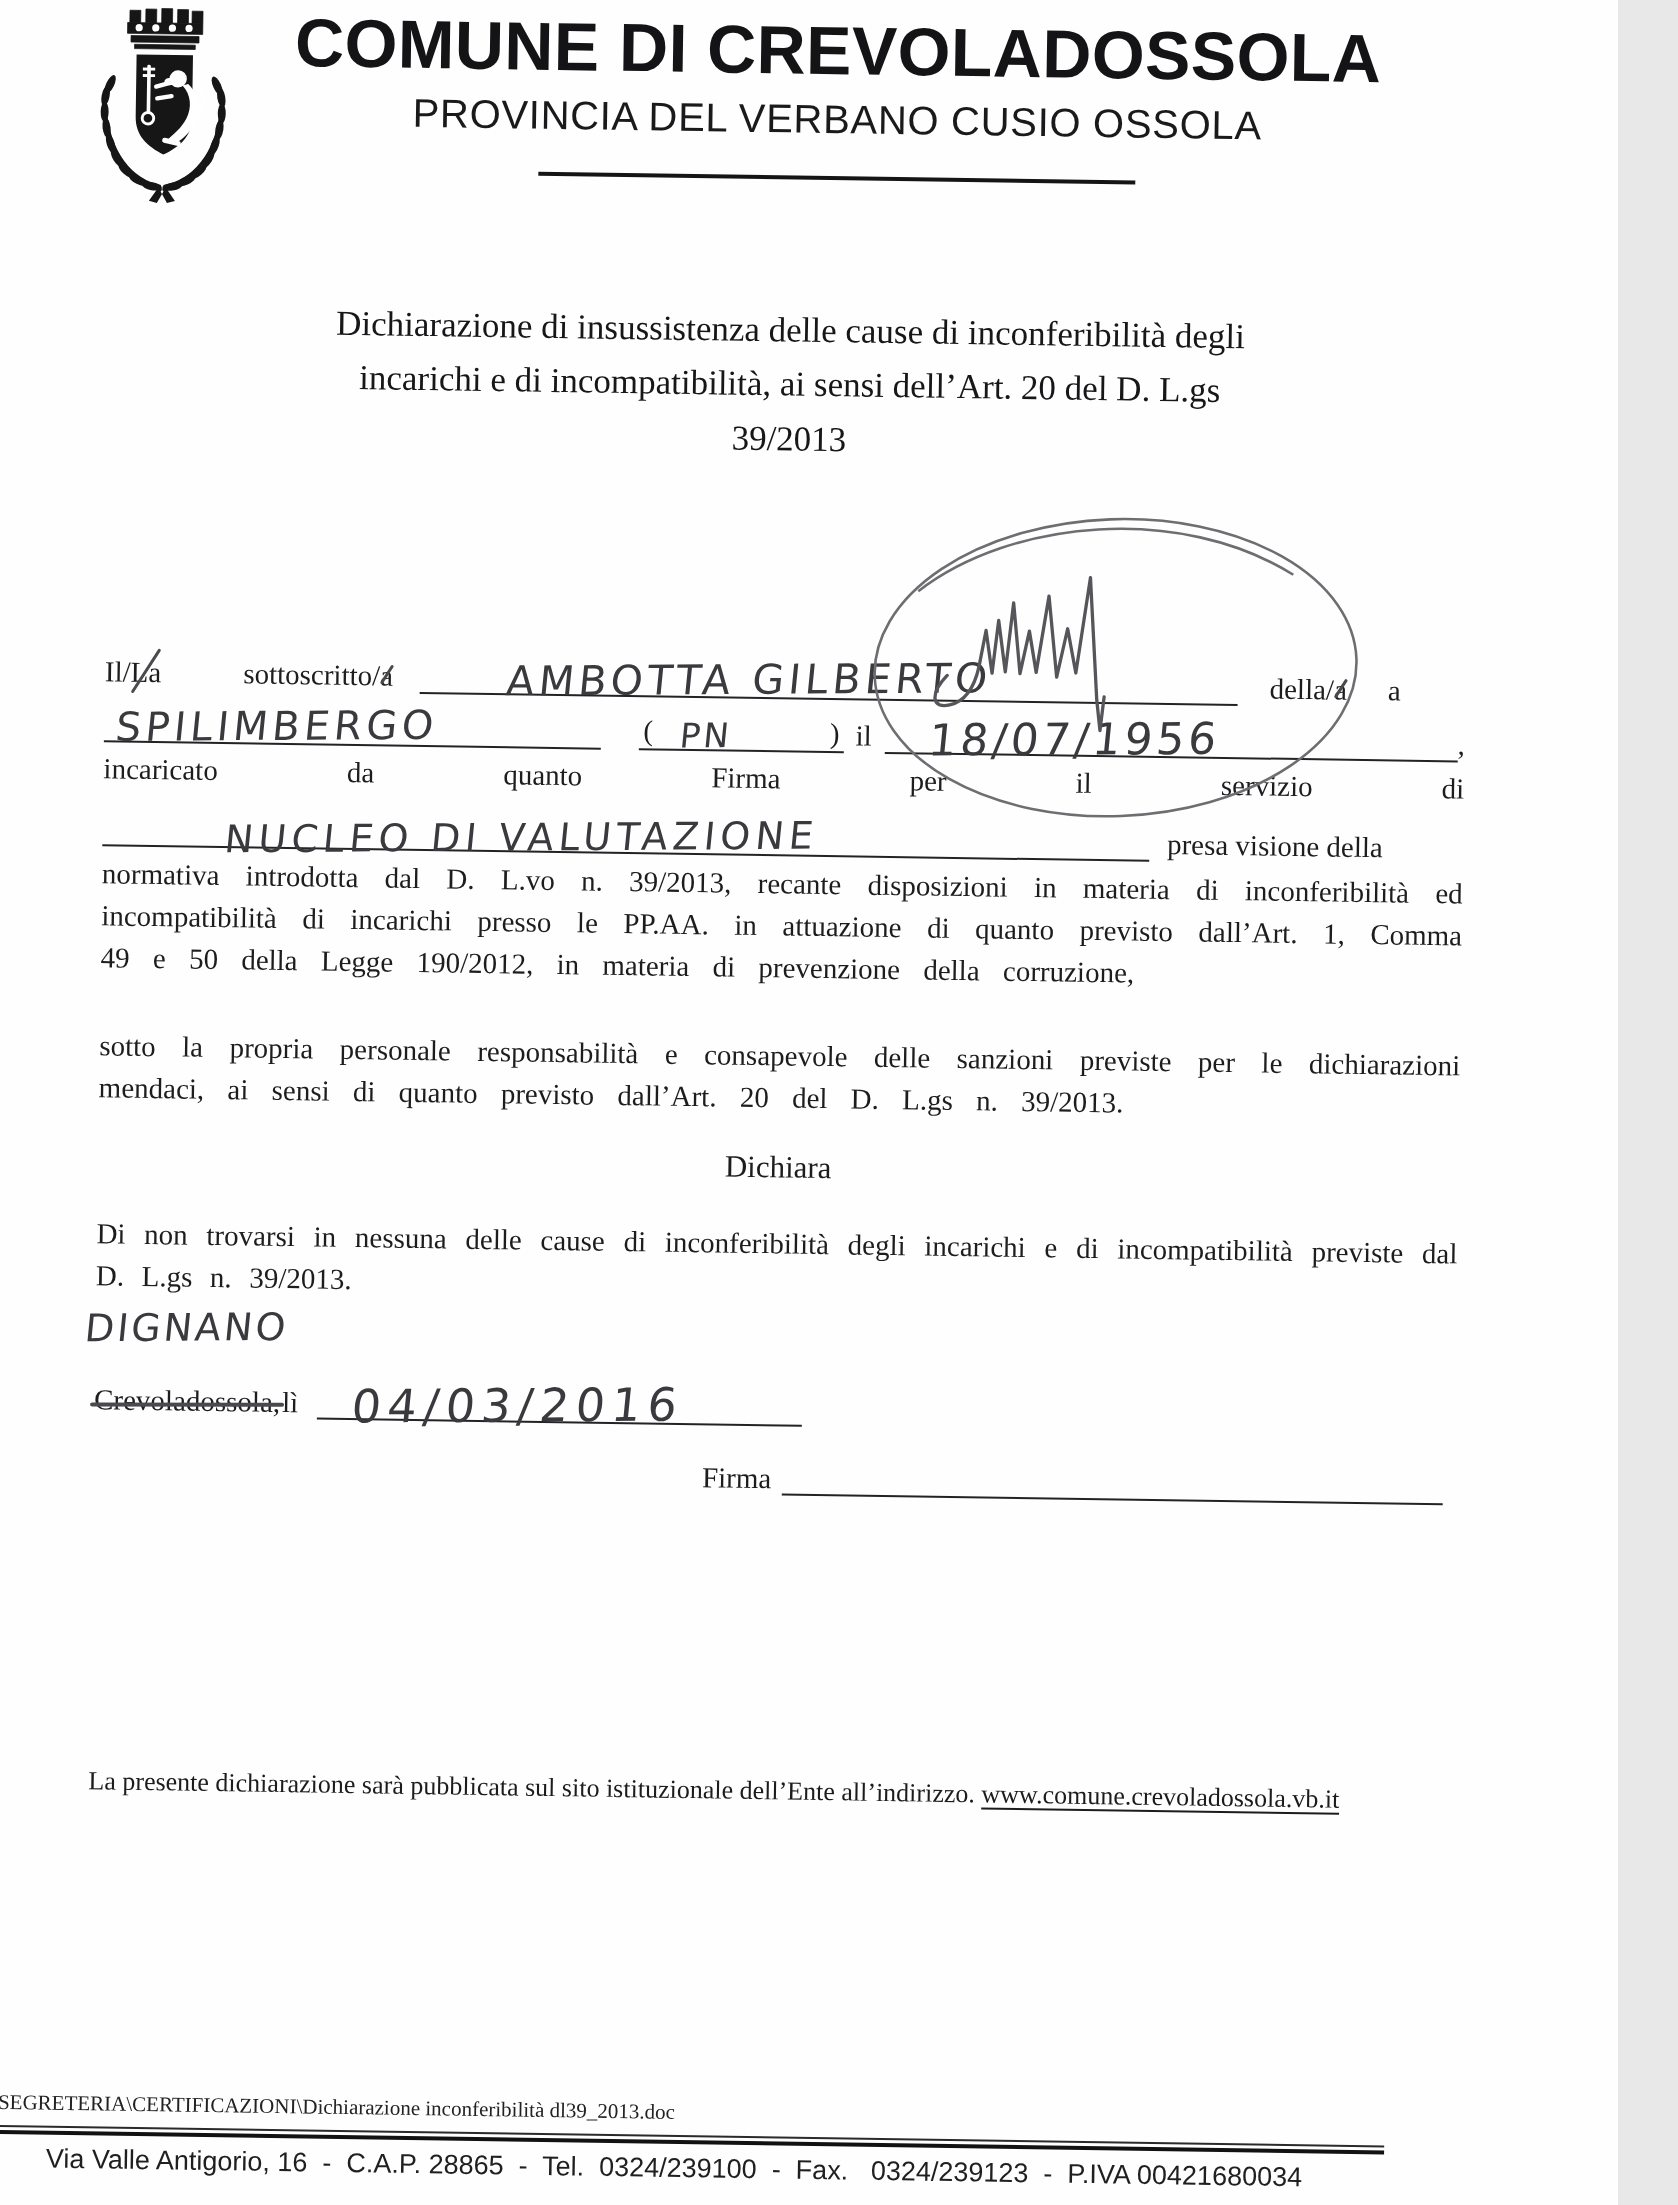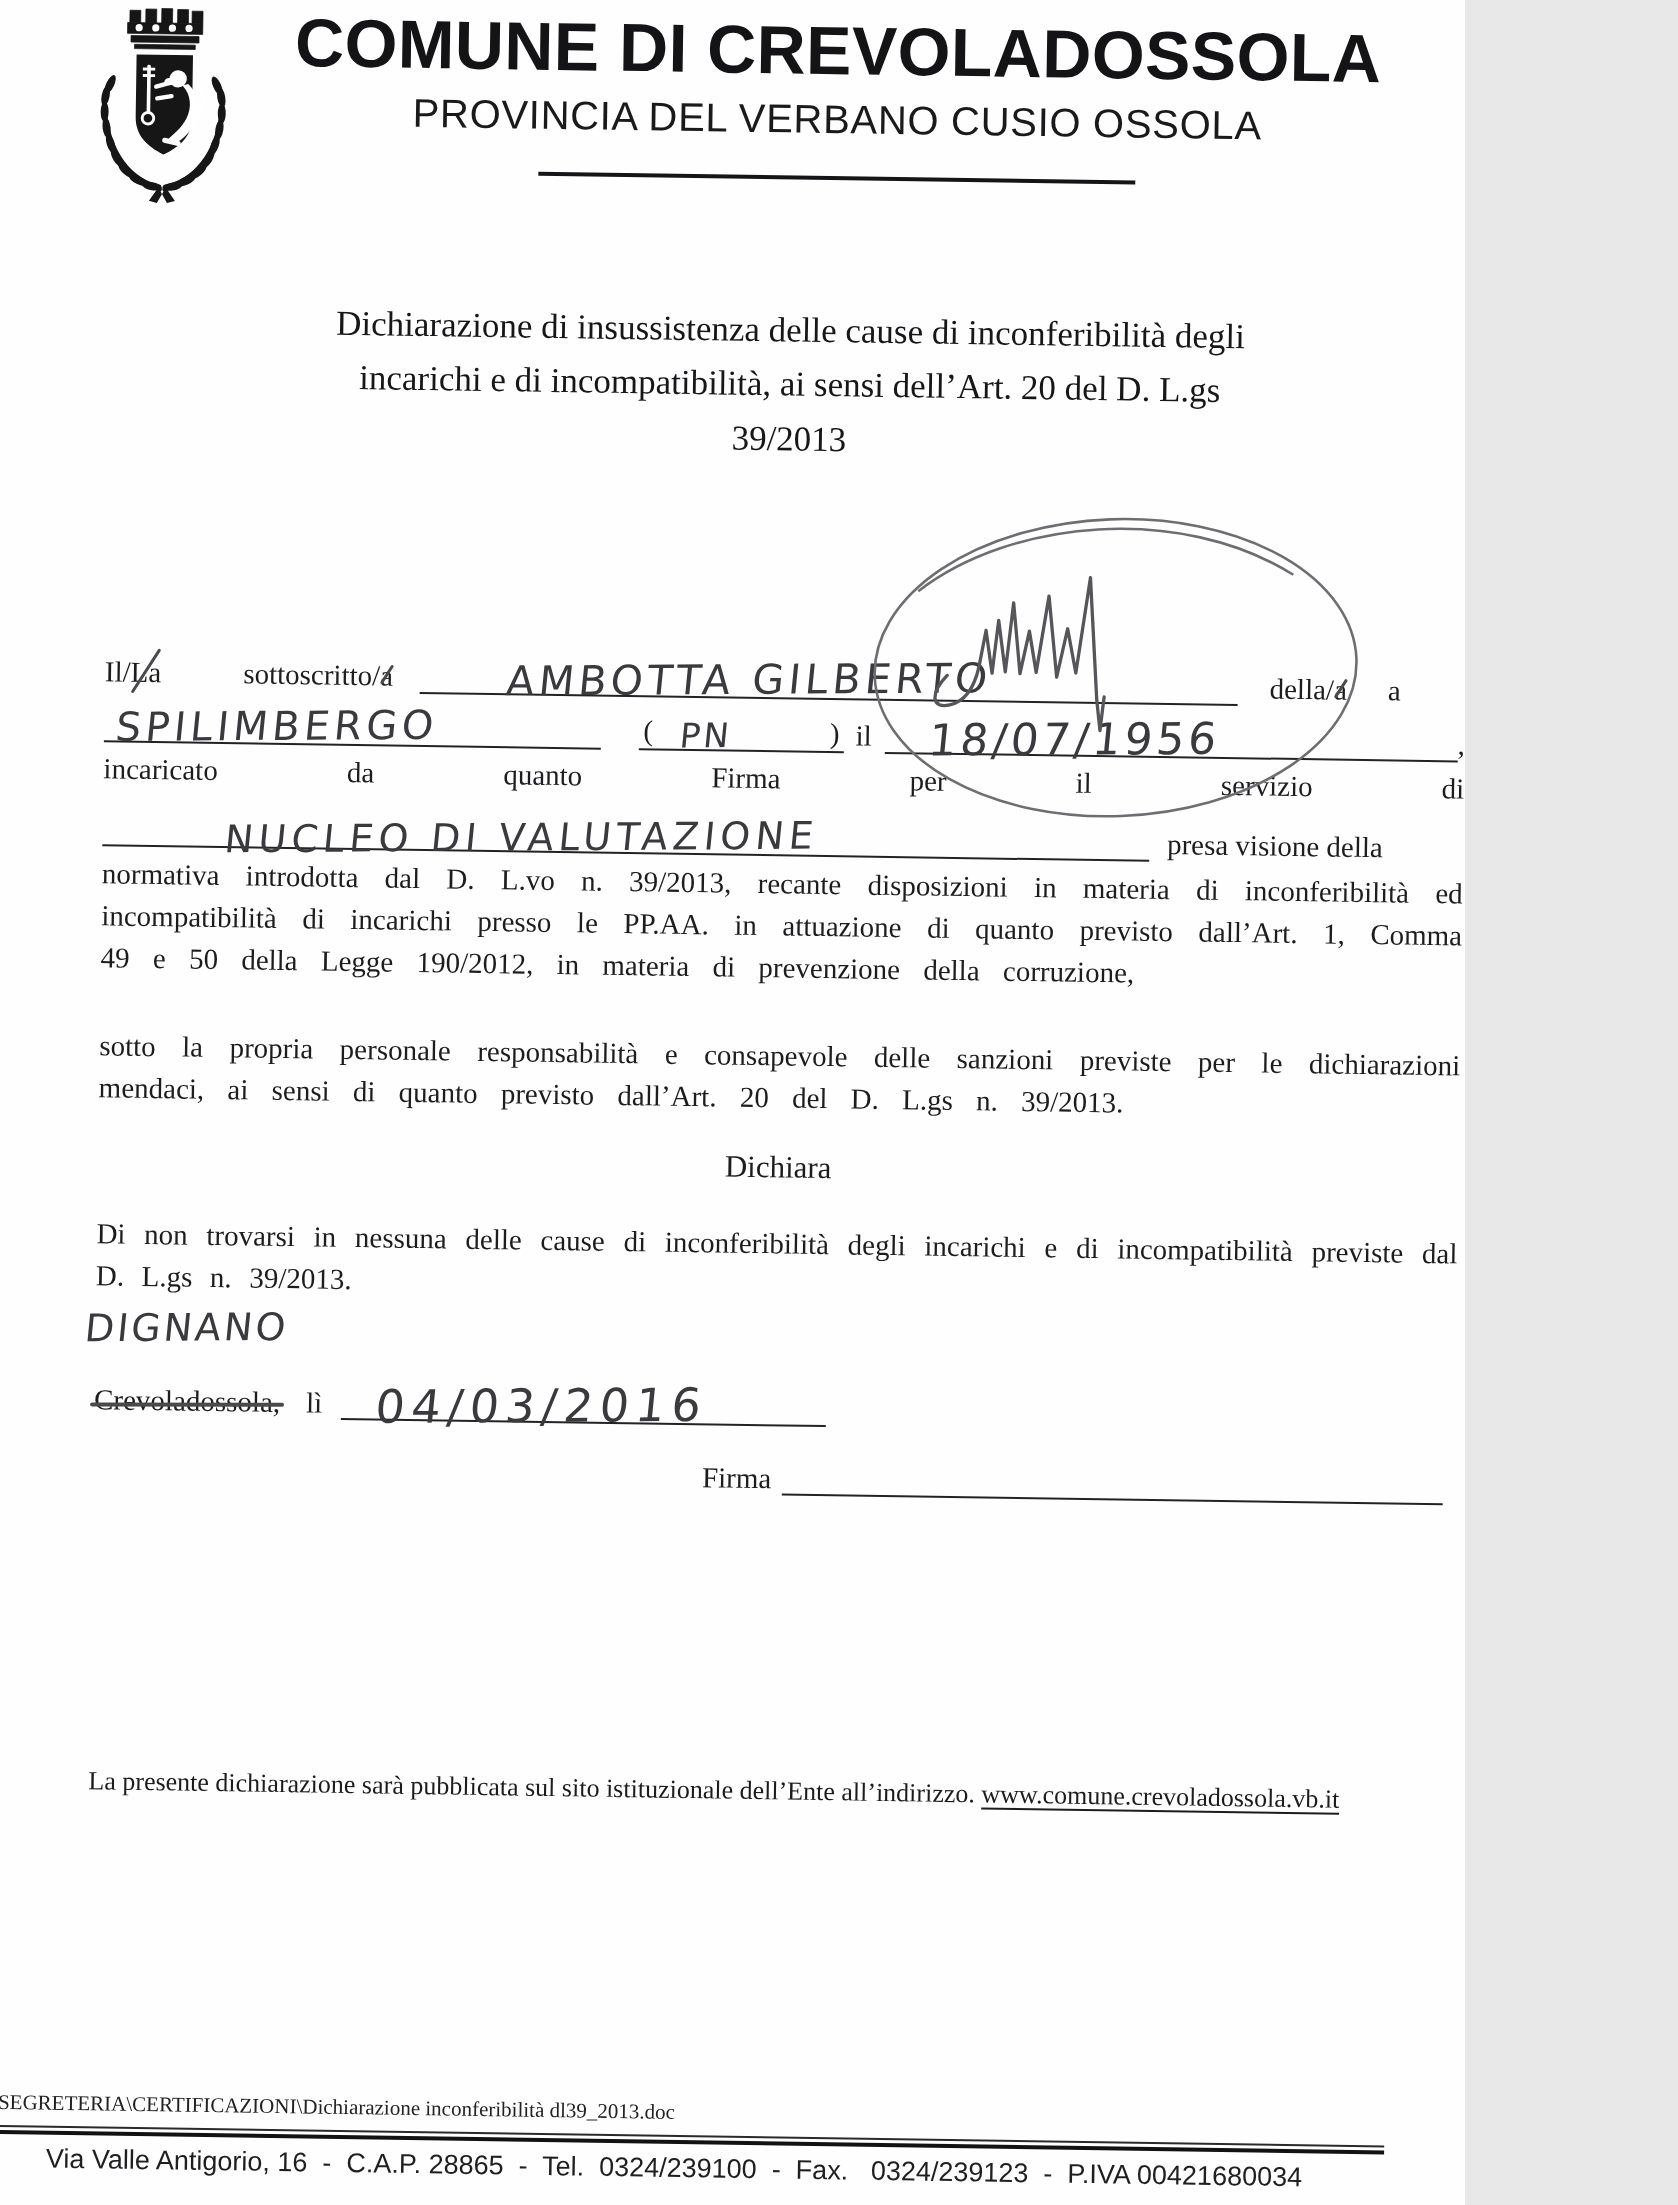--- a/index.html
+++ b/index.html
@@ -1,17 +1,17 @@
 <!DOCTYPE html>
 <html style="font-size:11.8px"><head>
 <meta charset="utf-8">
 <style>
   html,body{margin:0;padding:0;background:#e8e8e8;}
   .page{
-    position:relative;width:1465px;height:2205px;background:#fefefe;
+    position:relative;width:1618px;height:2205px;background:#fefefe;
     overflow:hidden;font-family:"Liberation Serif",serif;color:#1d1d1f;
   }
   .sheet{
     position:absolute;inset:0;
     transform:rotate(0.85deg);transform-origin:88px 59px;
   }
   
   .crest{position:absolute;left:70px;top:1.5px;width:188px;height:201px;}
   .hdr{position:absolute;left:250px;top:4.4px;width:1176px;text-align:center;}
   .comune{font-family:"Liberation Sans",sans-serif;font-weight:bold;font-size:68px;letter-spacing:0.4px;line-height:1.05;color:#141416;}
@@ -214,21 +214,21 @@
 
       <div class="para para2">sotto la propria personale responsabilità e consapevole delle sanzioni previste per le dichiarazioni mendaci, ai sensi di quanto previsto dall’Art. 20 del D. L.gs n. 39/2013.</div>
 
       <div class="dichiara">Dichiara</div>
 
       <div class="para para3">Di non trovarsi in nessuna delle cause di inconferibilità degli incarichi e di incompatibilità previste dal D. L.gs n. 39/2013.</div>
 
       <div class="dateblock">
         <span class="hw dignano">DIGNANO</span>
         <span class="printed strike">Crevoladossola,</span>
-        <span class="printed" style="margin-left:26px">lì</span>
+        <span class="printed" style="margin-left:2px">lì</span>
         <span class="entry">
           <span class="hw hw-date">04/03/2016</span>
         </span>
       </div>
 
       <div class="firmarow">
         <span class="printed">Firma</span>
         <span class="sigline"></span>
         <svg class="sig" viewBox="0 0 690 435">
           <ellipse cx="345" cy="218" rx="328" ry="202" fill="none" stroke="#6e6e72" stroke-width="3.5" transform="rotate(-3 345 218)"></ellipse>

